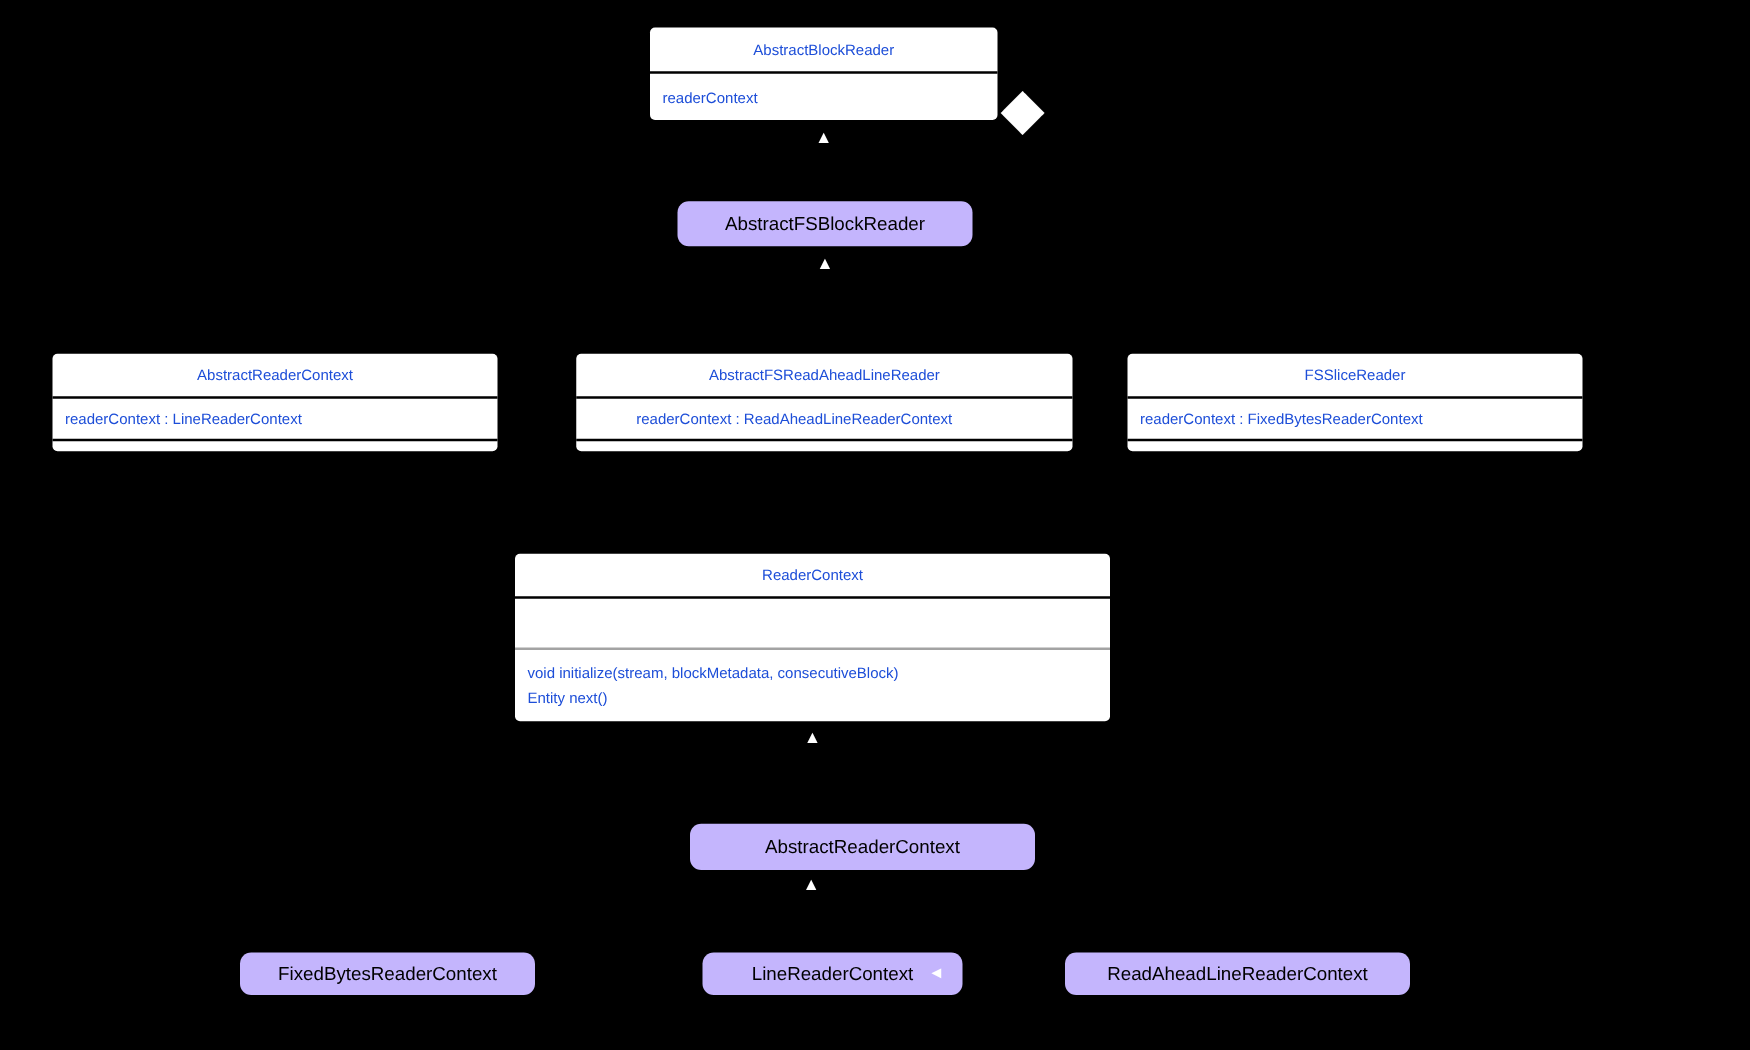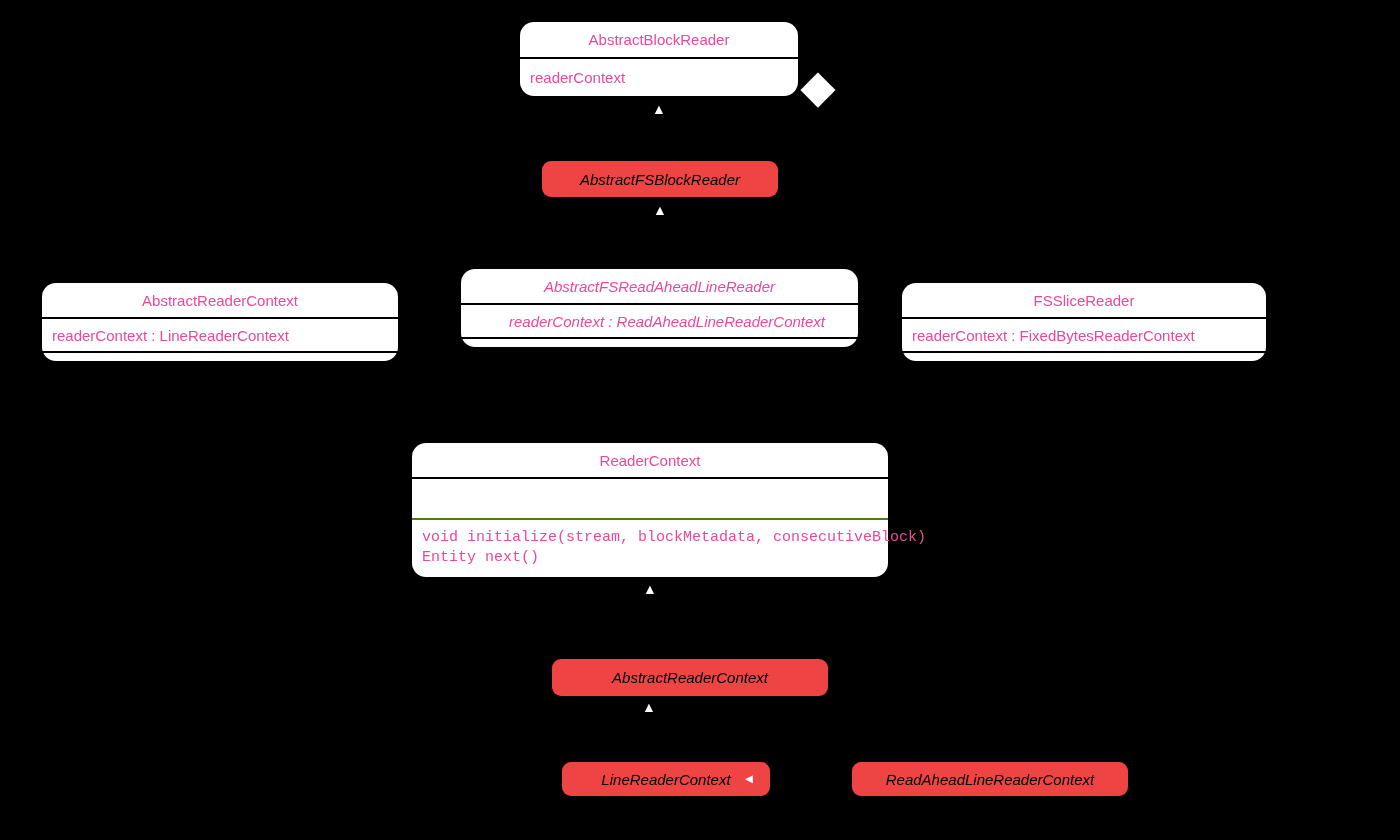--- a/index.html
+++ b/index.html
@@ -12,62 +12,60 @@
     width: 1400px;
     height: 840px;
     background: #000000;
     font-family: "Liberation Sans", sans-serif;
     overflow: hidden;
   }
   
   .uml-class {
     position: absolute;
     background: #ffffff;
-    border-radius: 14px;
-    color: #ec4899;
-    font-size: 15px;
+    border-radius: 4px;
+    color: #1d4ed8;
+    font-size: 12px;
     box-sizing: border-box;
   }
   .uml-title {
     display: flex;
     align-items: center;
     justify-content: center;
     text-align: center;
     white-space: nowrap;
   }
   .uml-attrs {
     display: flex;
     align-items: center;
     padding: 0 10px;
     border-top: 2px solid #000000;
     white-space: nowrap;
   }
   .uml-empty {
     border-top: 2px solid #000000;
   }
   .uml-methods {
-    border-top: 2px solid #4d7c0f;
+    border-top: 2px solid #a3a3a3;
     padding: 8px 10px 9px 10px;
     line-height: 20px;
     white-space: nowrap;
-    font-family: Liberation Mono, monospace;
   }
   
   .uml-node {
     position: absolute;
-    background: #ef4444;
+    background: #c4b5fd;
     border-radius: 9px;
     color: #000000;
     font-size: 15px;
     display: flex;
     align-items: center;
     justify-content: center;
     white-space: nowrap;
     box-sizing: border-box;
-    font-style: italic;
   }
   
   .glyph {
     position: absolute;
     color: #ffffff;
     line-height: 1;
     transform: translate(-50%, -50%);
     user-select: none;
   }
   .glyph.arrow-up   { font-size: 14px; }
@@ -91,21 +89,21 @@
   <div class="uml-node" style="left:542px; top:161px; width:236px; height:36px;">AbstractFSBlockReader</div>
 
   <span class="glyph arrow-up" style="left:660px; top:210px;">▲</span>
 
   <div class="uml-class" style="left:42px; top:283px; width:356px;">
     <div class="uml-title" style="height:34px;">AbstractReaderContext</div>
     <div class="uml-attrs" style="height:32px;text-align:center;">readerContext : LineReaderContext</div>
     <div class="uml-empty" style="height:8px;"></div>
   </div>
 
-  <div class="uml-class" style="left:461px; top:269px; width:397px;font-style:italic;">
+  <div class="uml-class" style="left:461px; top:283px; width:397px;">
     <div class="uml-title" style="height:34px;">AbstractFSReadAheadLineReader</div>
     <div class="uml-attrs" style="height:32px;padding-left:48px;">readerContext : ReadAheadLineReaderContext</div>
     <div class="uml-empty" style="height:8px;"></div>
   </div>
 
   <div class="uml-class" style="left:902px; top:283px; width:364px;">
     <div class="uml-title" style="height:34px;">FSSliceReader</div>
     <div class="uml-attrs" style="height:32px;">readerContext : FixedBytesReaderContext</div>
     <div class="uml-empty" style="height:8px;"></div>
   </div>
@@ -118,20 +116,21 @@
       <div>Entity next()</div>
     </div>
   </div>
 
   <span class="glyph arrow-up" style="left:650px; top:589px;">▲</span>
 
   <div class="uml-node" style="left:512px; top:659px; width:276px; height:37px;margin-left:40px;">AbstractReaderContext</div>
 
   <span class="glyph arrow-up" style="left:649px; top:707px;">▲</span>
 
+  <div class="uml-node" style="left:192px; top:762px; width:236px; height:34px;">FixedBytesReaderContext</div>
 
   <div class="uml-node" style="left:562px; top:762px; width:208px; height:34px;">LineReaderContext</div>
 
   <span class="glyph arrow-left" style="left:749px; top:778px;">◄</span>
 
   <div class="uml-node" style="left:852px; top:762px; width:276px; height:34px;">ReadAheadLineReaderContext</div>
 
 </div>
 
 </body></html>

